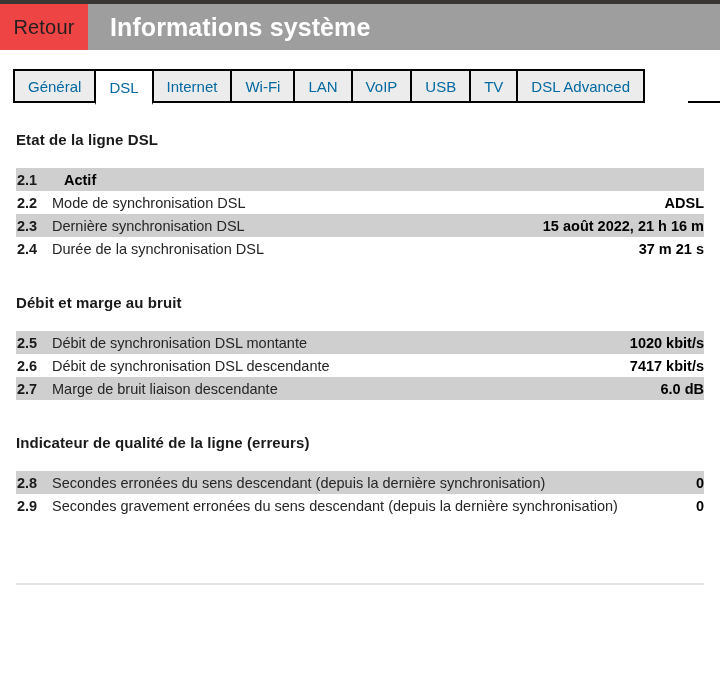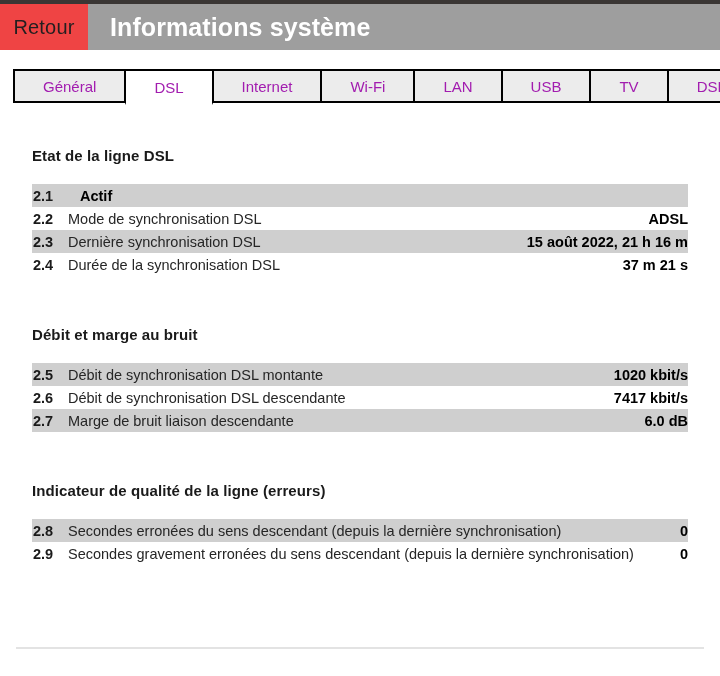--- a/index.html
+++ b/index.html
@@ -73,23 +73,23 @@
   }
   .tab {
     height: 34px;
     background: #ececec;
     border: 2px solid #000000;
     border-right-width: 1px;
     border-left-width: 1px;
     display: flex;
     align-items: center;
     justify-content: center;
-    padding: 0 28px;
+    padding: 0 13px;
     font-size: 15px;
-    color: #a21caf;
+    color: #0369a1;
     cursor: pointer;
     user-select: none;
     white-space: nowrap;
     position: relative;
   }
   .tab:first-child { border-left-width: 2px; }
   .tab:last-child { border-right-width: 2px; }
   .tab.active {
     background: #ffffff;
     border-bottom-color: #ffffff;
@@ -115,21 +115,21 @@
     top: 0;
     height: 2px;
     background: #000000;
   }
 
   
   .content {
     padding: 0 16px;
   }
 
-  .section { margin: 16px; }
+  .section { margin: 0; }
   .section-title {
     font-size: 15px;
     font-weight: bold;
     color: #1a1a1a;
     letter-spacing: 0.1px;
   }
   .section-1 .section-title { padding-top: 28px; }
   .section-2 .section-title { padding-top: 34px; }
   .section-3 .section-title { padding-top: 34px; }
 
@@ -198,20 +198,23 @@
       <div class="tab">
         <span>Internet</span>
       </div>
       <div class="tab">
         <span>Wi-Fi</span>
       </div>
       <div class="tab">
         <span>LAN</span>
       </div>
       <div class="tab">
+        <span>VoIP</span>
+      </div>
+      <div class="tab">
         <span>USB</span>
       </div>
       <div class="tab">
         <span>TV</span>
       </div>
       <div class="tab">
         <span>DSL Advanced</span>
       </div>
     </div>
   <div class="tab-baseline"></div>

